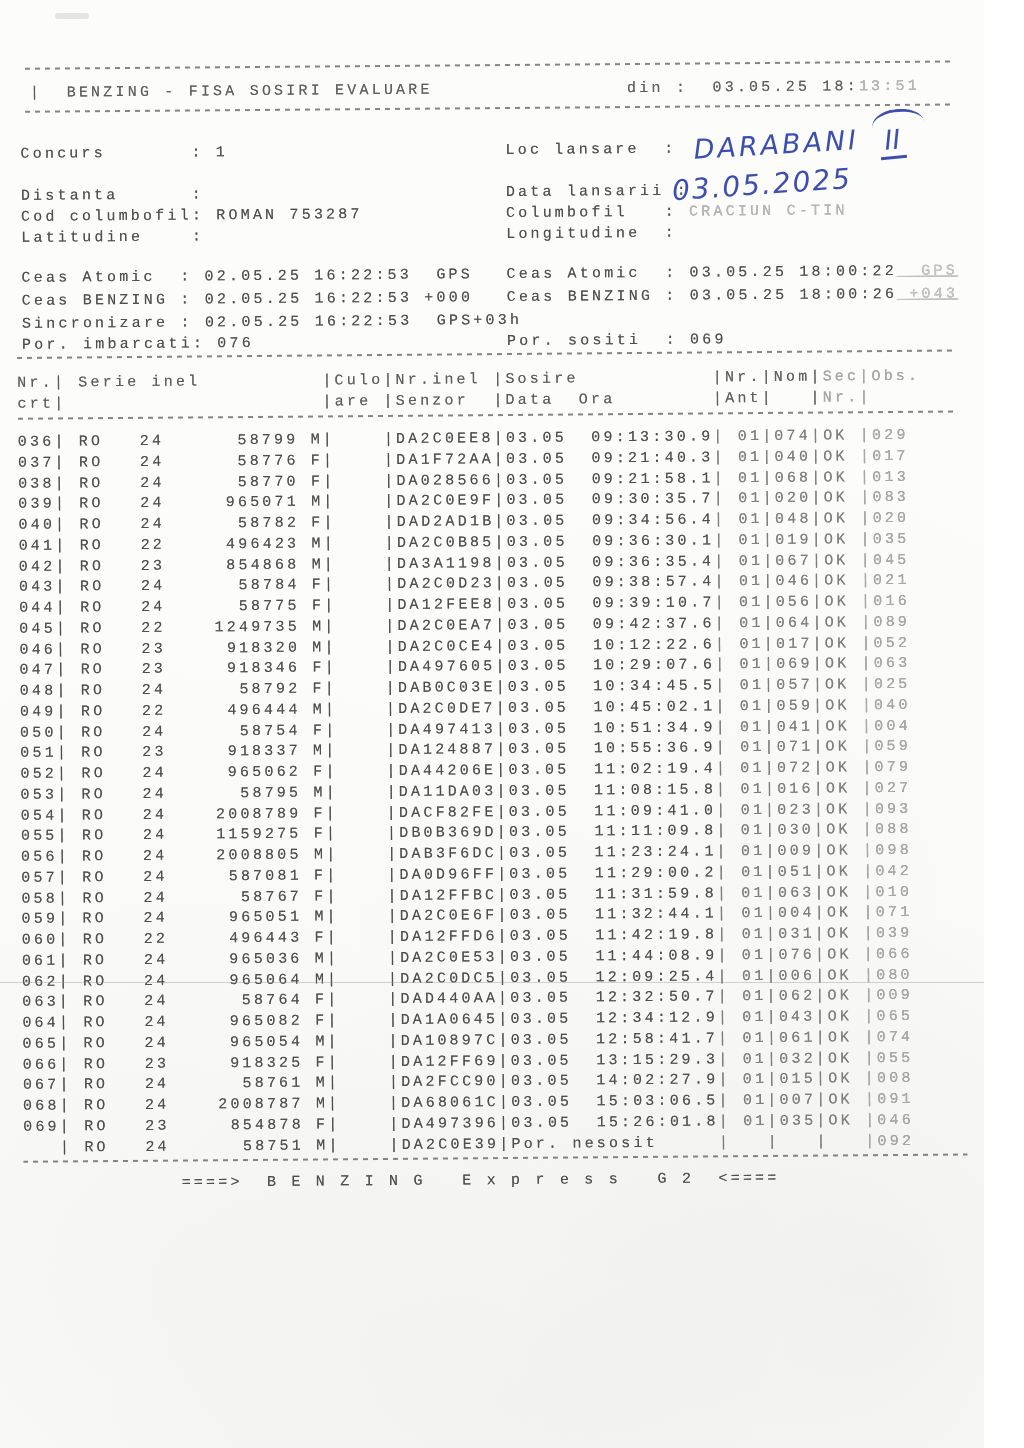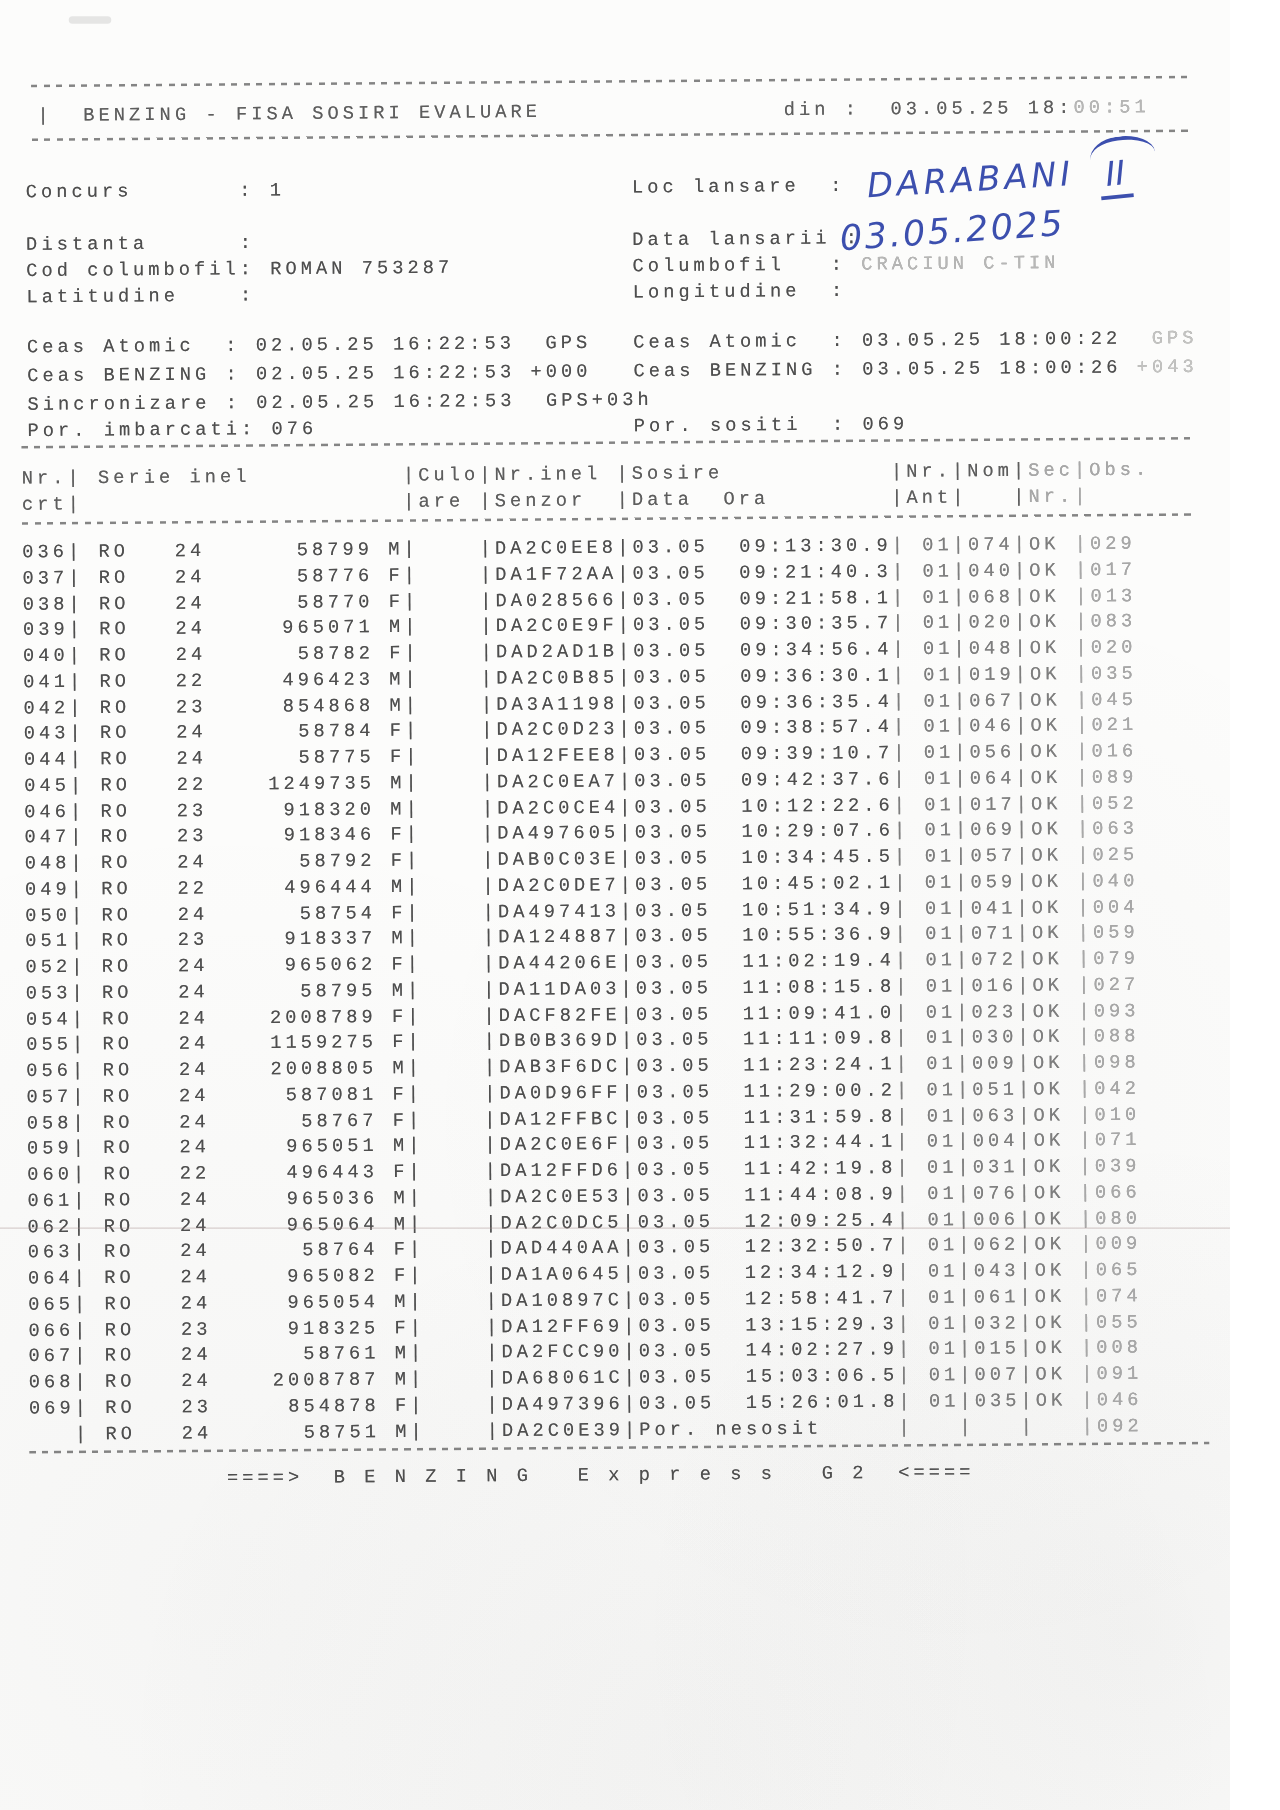--- a/index.html
+++ b/index.html
@@ -14,21 +14,21 @@
   #tilt{position:absolute;left:0;top:0;width:1024px;height:1448px;
     transform:rotate(-0.45deg);transform-origin:512px 720px;}
   .t{position:absolute;white-space:pre;}
   .mono{font-size:15px;line-height:20.75px;letter-spacing:3.2px;color:#4e4e4e;
     text-shadow:0 0 0.5px rgba(90,90,90,0.65);}
   .hd{color:#5d5d5d;}
   .cm{color:#4e4e4e;}
   .cd{color:#7e7e7e;}
   .cl{color:#a8a8a8;}
   .faint{color:#b7b7b6;}
-  .faint2{color:#c4c4c2;}
+  .faint2{color:#c4c4c2;text-decoration:underline;}
   .dash{position:absolute;height:2px;
     background:repeating-linear-gradient(90deg,#6f6f6f 0 5px,transparent 5px 10px);
     opacity:0.85;}
   .trow{white-space:pre;height:20.75px;}
   .hw{position:absolute;font-family:"DejaVu Sans",sans-serif;font-style:italic;
     color:#3c4fae;white-space:pre;}
   #hw-loc{left:698px;top:131px;font-size:27px;letter-spacing:3px;transform:rotate(-3deg);}
   #hw-loc-suffix{left:884px;top:127px;font-size:27px;padding:0 5px 1px 5px;
     border-bottom:3px solid #3c4fae;transform:rotate(-5deg);}
   #hw-loc-overbar{position:absolute;left:876px;top:112px;width:52px;height:14px;
@@ -47,21 +47,21 @@
 <body>
 
 <div id="page">
   <div id="smudge"></div>
 
   <div id="tilt">
 
     <div class="dash" style="left:30px;top:64px;width:926px;"></div>
 
     <div class="t mono hd" style="left:35px;top:80px;">|  BENZING - FISA SOSIRI EVALUARE</div>
-    <div class="t mono hd" style="left:632px;top:80px;"><span>din :  03.05.25 18:</span><span class="faint">00:51</span></div>
+    <div class="t mono hd" style="left:632px;top:80px;"><span>din :  03.05.25 18:</span><span class="faint">13:51</span></div>
 
     <div class="dash" style="left:30px;top:107px;width:926px;"></div>
 
     <div class="t mono" style="left:25px;top:141px;">Concurs       : 1</div>
     <div class="t mono" style="left:510px;top:141px;">Loc lansare  :</div>
 
     <div class="t mono" style="left:25px;top:183px;">Distanta      :</div>
     <div class="t mono" style="left:510px;top:183px;">Data lansarii :</div>
 
     <div class="t mono" style="left:25px;top:204px;">Cod columbofil: ROMAN 753287</div>

